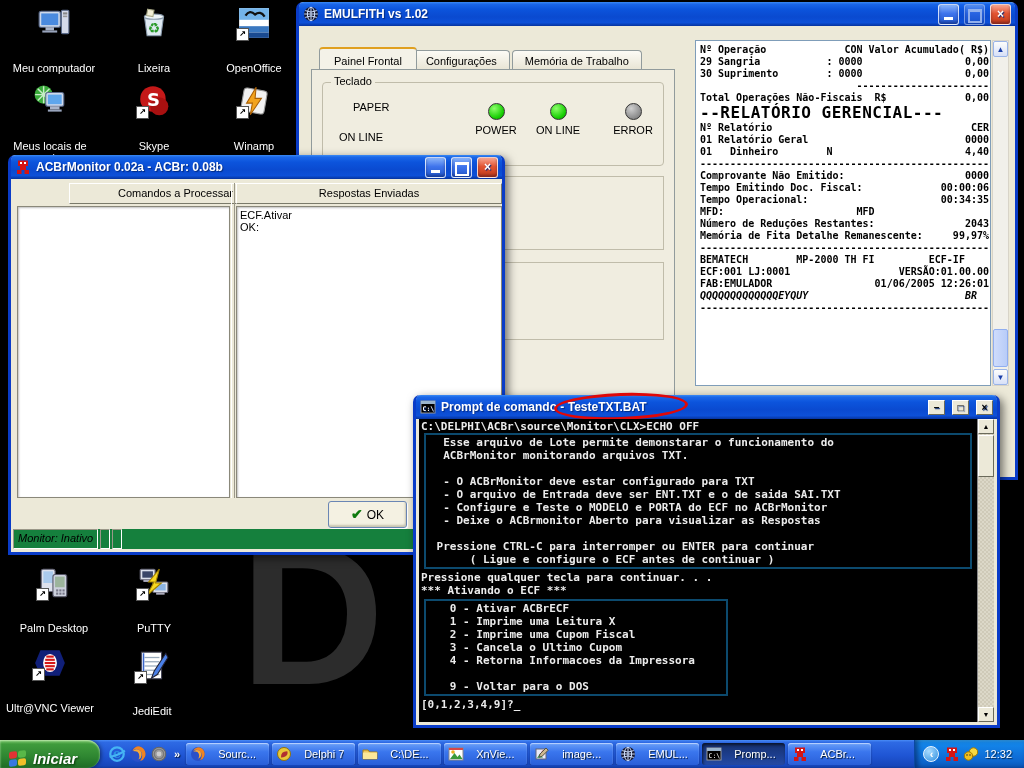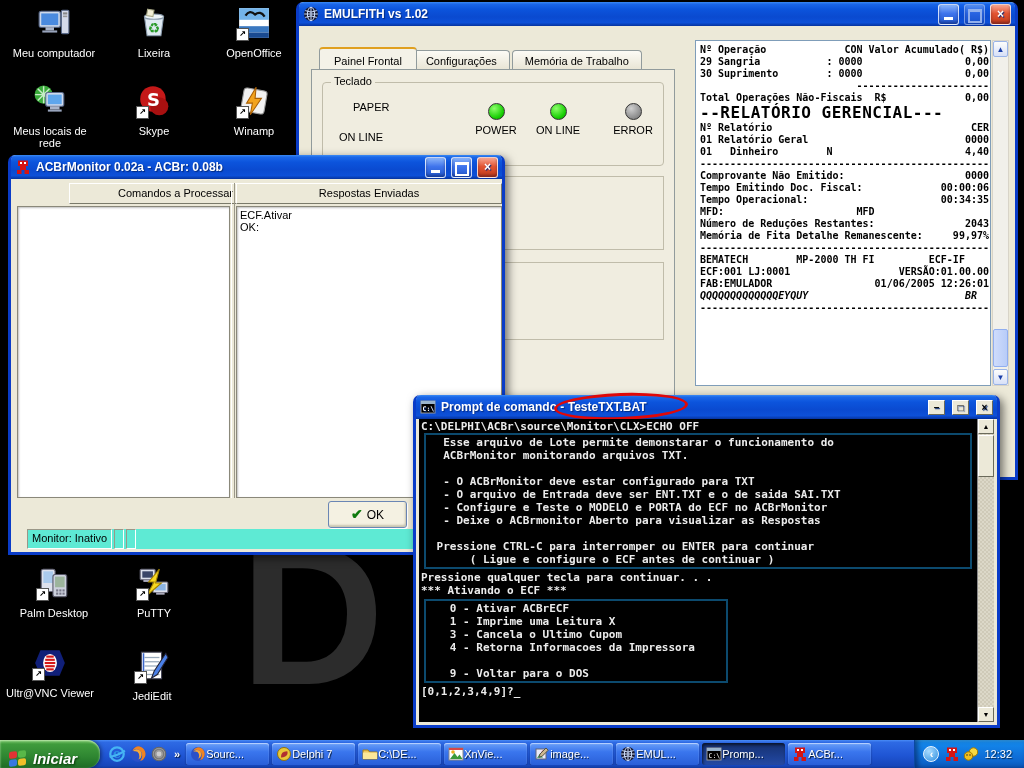--- a/index.html
+++ b/index.html
@@ -8,21 +8,21 @@
 
   
   #wallpaper-glyph { position:absolute; left:240px; top:500px; font-size:200px; font-weight:bold;
     color:#2c2c2c; font-family:"Liberation Sans",sans-serif; letter-spacing:-6px; }
   .desktop-icon { position:absolute; width:96px; text-align:center; cursor:default; }
   .desktop-icon .dicon { position:relative; display:inline-block; width:34px; height:34px; }
   .desktop-icon .dicon svg { width:34px; height:34px; }
   .desktop-icon .dicon.shortcut::after { content:"\2197"; position:absolute; left:-1px; bottom:-1px;
     width:11px; height:11px; background:#fff; border:1px solid #555; font-size:8px; line-height:10px;
     color:#000; font-weight:bold; }
-  .desktop-icon .dlabel { margin-top:3px; font-size:11px; color:#fff; text-shadow:1px 1px 2px #000, 0 0 3px #000; }
+  .desktop-icon .dlabel { margin-top:18px; font-size:11px; color:#fff; text-shadow:1px 1px 2px #000, 0 0 3px #000; }
   .idx-0{left:6px;top:6px} .idx-1{left:106px;top:6px} .idx-2{left:206px;top:6px}
   .idx-3{left:2px;top:84px} .idx-4{left:106px;top:84px} .idx-5{left:206px;top:84px}
   .idx-6{left:6px;top:566px} .idx-7{left:106px;top:566px} .idx-8{left:2px;top:646px} .idx-9{left:104px;top:649px}
 
   
   .window { position:absolute; background:#ece9d8; border:3px solid #0a3cc8; border-top:0;
     border-radius:7px 7px 0 0; box-shadow:3px 3px 10px rgba(0,0,0,.55); }
   .titlebar { position:relative; height:24px; display:flex; align-items:center; gap:5px; padding:0 4px;
     border-radius:5px 5px 0 0; color:#fff; font-weight:bold; font-size:12px; text-shadow:1px 1px 1px #002a80;
     background:linear-gradient(180deg,#3a8af4 0%,#1a66e8 9%,#0c54dc 30%,#0a4ad0 62%,#0d50d8 86%,#06339e 100%);justify-content:space-between; }
@@ -83,21 +83,21 @@
   #hdr-left { left:22px; width:213px;margin-left:36px; } #hdr-right { left:225px; width:266px; }
   .listbox { position:absolute; top:51px; height:292px; background:#fff; border:1px solid #8a887a;
     box-shadow:inset 1px 1px 2px rgba(0,0,0,.25); font-size:11px; color:#000; padding:2px 3px; white-space:pre-line; }
   #list-left { left:6px; width:213px; } #list-right { left:225px; width:266px; }
   .splitter { position:absolute; left:220px; top:28px; width:4px; height:315px;
     border-left:1px solid #fff; border-right:1px solid #9a9788; }
   #ok-button { position:absolute; left:317px; top:346px; width:79px; height:27px; background:#f4f1e2;
     border:1px solid #6a86b4; border-radius:3px; box-shadow:inset -1px -2px 2px #c8c4b0, 1px 1px 0 #fff;
     font-size:12px; color:#000; text-align:center; line-height:25px; }
   #ok-button .check { color:#0e7a0e; font-weight:bold; margin-right:4px; font-size:14px; }
-  .statusbar { position:absolute; left:16px; bottom:3px; right:3px; height:20px; display:flex; gap:2px; background:#5eead4; }
+  .statusbar { position:absolute; left:2px; bottom:3px; right:3px; height:20px; display:flex; gap:2px; background:#15803d;font-style:italic; }
   .status-cell { border:1px solid; border-color:#9a9788 #fff #fff #9a9788; font-size:11px; color:#000;
     padding:2px 4px; white-space:nowrap; overflow:hidden; }
 
   
   #win-prompt { left:413px; top:395px; width:587px; height:333px; z-index:30; }
   #win-prompt .tb-btn-classic { width:17px; height:15px; flex:none; background:#ece9d8;
     border:1px solid; border-color:#fff #6a6a5a #6a6a5a #fff; color:#000; font-size:10px; font-weight:bold;
     line-height:13px; text-align:center; margin-left:2px; }
   #annotation-ellipse { position:absolute; left:138px; top:-2px; width:134px; height:27px;
     border:3px solid #e00808; border-radius:50%; transform:rotate(-2deg); pointer-events:none; }
@@ -119,21 +119,21 @@
     background:linear-gradient(180deg,#4a8cf6 0%,#2e6ae4 8%,#1f55d4 55%,#1746ba 92%,#123a9e 100%); }
   #start-button { height:28px; width:100px; flex:none; display:flex; align-items:center; gap:5px; padding:8px 10px 0 8px;
     border-radius:0 13px 13px 0; background:linear-gradient(180deg,#74c465 0%,#3f9b3c 15%,#2e8631 60%,#1e6b24 100%);
     box-shadow:1px 0 4px rgba(0,0,0,.5), inset 0 1px 2px #bfe8b0; color:#fff; font-weight:bold; font-style:italic;
     font-size:15px; text-shadow:1px 1px 2px #0a3a0a; }
   #start-button svg { width:20px; height:20px; }
   #quick-launch { display:flex; align-items:center; gap:3px; padding:0 4px 0 8px; flex:none; }
   .ql-icon { width:18px; height:18px; } .ql-icon svg { width:18px; height:18px; }
   .ql-overflow { color:#fff; font-size:11px; font-weight:bold; padding:0 2px; text-shadow:1px 1px 1px #013; }
   #task-buttons { display:flex; gap:3px; padding:0 4px; flex:1; overflow:hidden; }
-  .task-btn { width:83px; height:22px; flex:none; display:flex; align-items:center; gap:0; padding:0 4px;
+  .task-btn { width:83px; height:22px; flex:none; display:flex; align-items:center; gap:12px; padding:0 4px;
     border-radius:3px; background:linear-gradient(180deg,#6ba0f8 0%,#3a76ee 40%,#2a5fd8 100%);
     box-shadow:inset 0 1px 1px #bcd4ff, 0 1px 2px rgba(0,0,20,.4); color:#fff; font-size:11px; }
   .task-btn.active { background:linear-gradient(180deg,#16306e 0%,#1d3f90 60%,#254aa4 100%);
     box-shadow:inset 1px 2px 3px rgba(0,0,0,.6); }
   .task-btn .tk-icon { width:16px; height:16px; flex:none; } .task-btn .tk-icon svg { width:16px; height:16px; }
   .task-btn .tk-label { white-space:nowrap; overflow:hidden; text-shadow:1px 1px 1px #012; }
   #tray { flex:none; height:28px; display:flex; align-items:center; gap:5px; padding:0 12px 0 8px;
     background:linear-gradient(180deg,#35aaf8 0%,#1488ec 10%,#0e6ed8 60%,#0b5cc0 100%);
     border-left:1px solid #0a48a0; box-shadow:inset 3px 0 5px rgba(0,0,40,.45); }
   #tray-chevron { width:16px; height:16px; border-radius:50%; background:radial-gradient(circle at 35% 30%,#aadcff,#2f8fe0);
@@ -449,20 +449,21 @@
         </div>
       <div>
 
       <div class="cline idx-0">Pressione qualquer tecla para continuar. . .</div>
           <div class="cline idx-1">*** Ativando o ECF ***</div>
         </div>
       <div class="dos-box" id="dos-box-2">
 
       <div class="cline idx-0">   0 - Ativar ACBrECF</div>
           <div class="cline idx-1">   1 - Imprime uma Leitura X</div>
+          <div class="cline idx-2">   2 - Imprime uma Cupom Fiscal</div>
           <div class="cline idx-3">   3 - Cancela o Ultimo Cupom</div>
           <div class="cline idx-4">   4 - Retorna Informacoes da Impressora</div>
           <div class="cline idx-5"></div>
           <div class="cline idx-6">   9 - Voltar para o DOS</div>
         </div>
       <div class="cline">[0,1,2,3,4,9]?_</div>
       <div id="console-sb">
         <div class="csb-btn csb-up">▲</div>
         <div class="sb-thumb2"></div>
         <div class="csb-btn csb-dn">▼</div>

